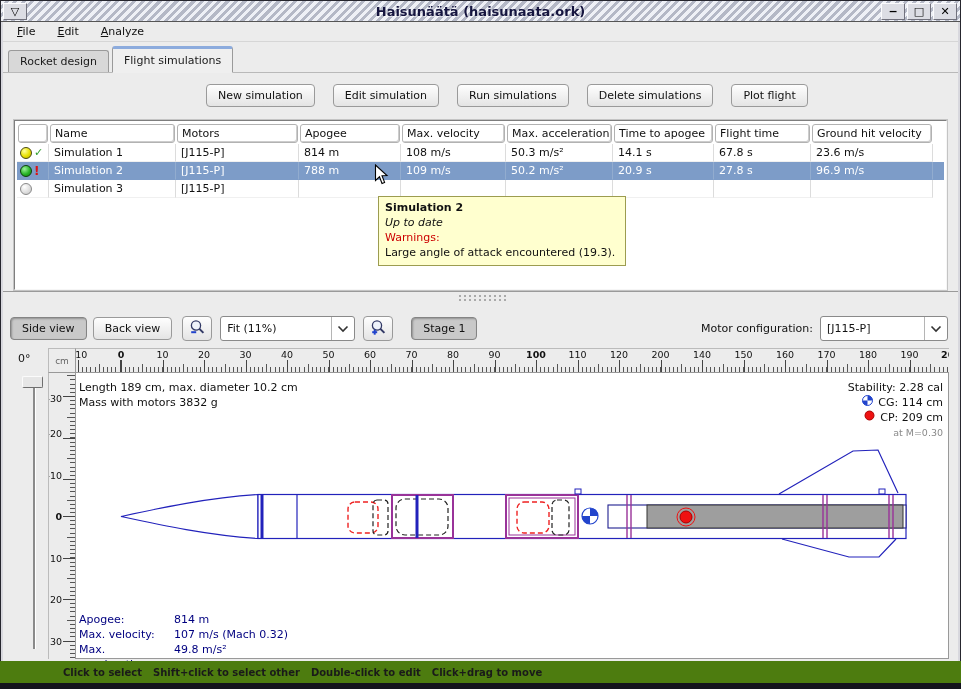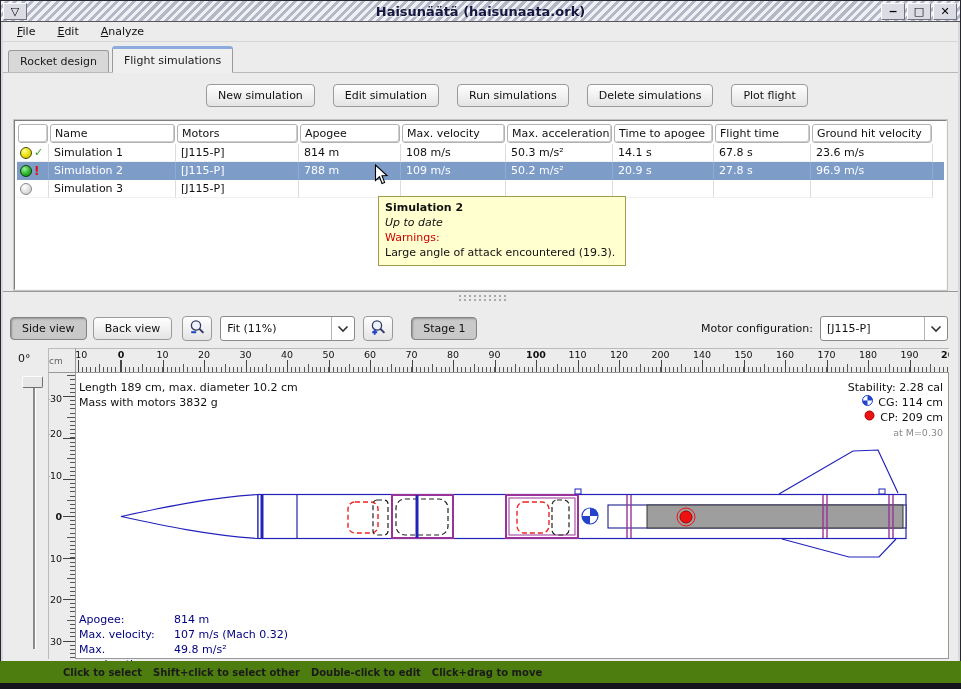--- a/index.html
+++ b/index.html
@@ -81,21 +81,21 @@
     align-items:center;}
   .combo .combo-text{padding:0 6px;flex:1;white-space:nowrap;overflow:hidden;}
   .combo .combo-arrow{width:23px;align-self:stretch;border-left:1px solid #b5b5b5;display:flex;
     align-items:center;justify-content:center;}
   .fit-combo{width:135px;margin-left:8px;}
   .motor-config{position:absolute;right:13px;top:314px;height:29px;display:flex;align-items:center;gap:7px;}
   .motor-combo{width:128px;}
   
   .ruler-corner{position:absolute;left:48px;top:348px;width:28px;height:25px;background:#ececec;
     border-right:1px solid #999;border-bottom:1px solid #999;border-top:1px solid #bbb;border-left:1px solid #bbb;
-    color:#666;font-size:9px;display:flex;align-items:center;justify-content:flex-start;}
+    color:#666;font-size:9px;display:flex;align-items:center;justify-content:center;}
   .hruler{position:absolute;left:76px;top:348px;width:873px;height:25px;background:#ececec;
     border-bottom:1px solid #999;border-top:1px solid #bbb;overflow:hidden;}
   .hruler .tickrow{position:absolute;left:0;right:0;bottom:0;}
   .ht-minor{height:5px;background:repeating-linear-gradient(90deg,#555 0 1px,transparent 1px 4.15px);background-position-x:45px;}
   .ht-mid{height:8px;background:repeating-linear-gradient(90deg,#555 0 1px,transparent 1px 20.75px);background-position-x:45px;}
   .ht-major{height:12px;background:repeating-linear-gradient(90deg,#444 0 1px,transparent 1px 41.5px);background-position-x:45px;}
   .rlabel{position:absolute;top:0;transform:translateX(-50%);font-size:9.5px;color:#111;}
   .rlabel.bold{font-weight:bold;}
   .vruler{position:absolute;left:48px;top:373px;width:28px;height:286px;background:#ececec;
     border-right:1px solid #999;border-left:1px solid #bbb;overflow:hidden;}

